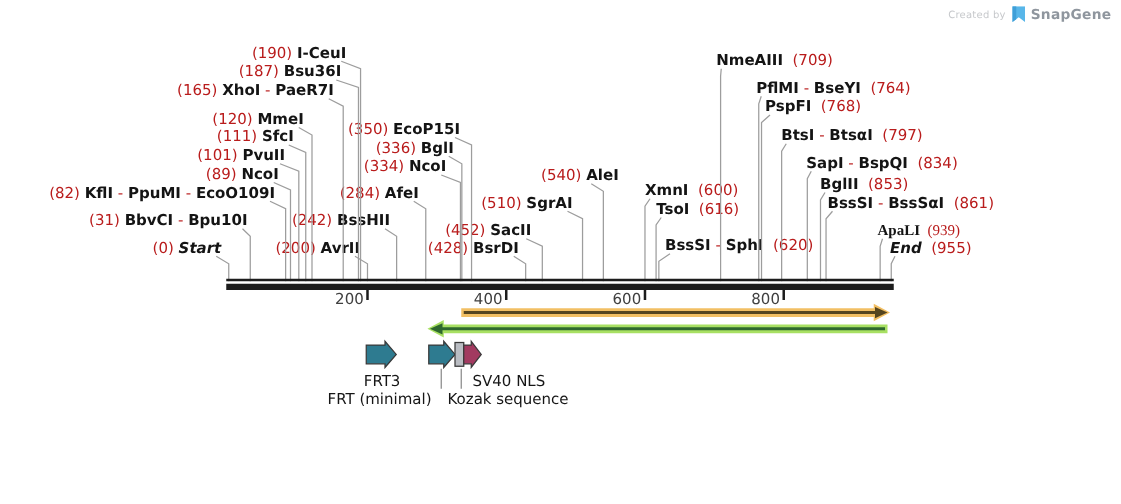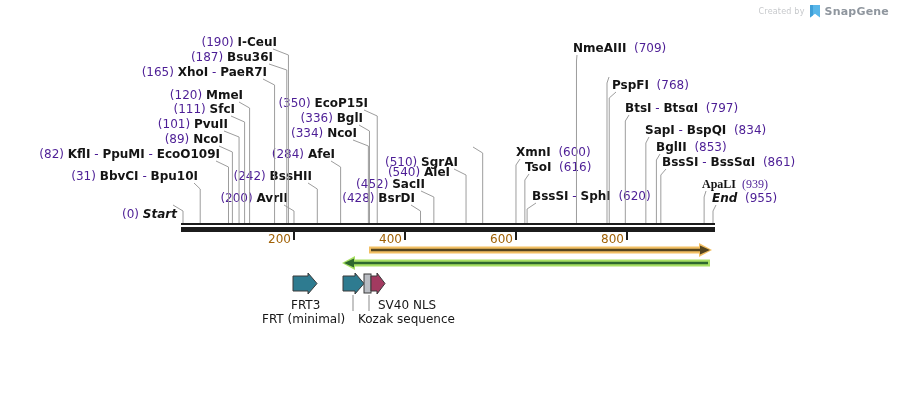--- a/index.html
+++ b/index.html
@@ -3,23 +3,23 @@
 <meta charset="utf-8">
 <style>
   html,body{margin:0;padding:0;background:#fff;}
   .stage{position:relative;width:897px;height:403px;background:#ffffff;overflow:hidden;
          font-family:"DejaVu Sans","Liberation Sans",sans-serif;}
   .layer{position:absolute;left:0;top:0;width:897px;height:403px;}
   svg.layer{pointer-events:none;}
   .enz{position:absolute;font-size:12px;line-height:13px;white-space:nowrap;color:#141414;}
   .enz .nm{font-weight:bold;}
   .enz .nm.it{font-style:italic;}
-  .enz .pos,.enz .sep{font-weight:normal;color:#4c1d95;text-align:center;}
+  .enz .pos,.enz .sep{font-weight:normal;color:#b91c1c;text-align:center;}
   .ra{transform:translateX(-100%);}
-  .tick{position:absolute;font-size:12px;line-height:13px;color:#a16207;white-space:nowrap;}
+  .tick{position:absolute;font-size:12px;line-height:13px;color:#404040;white-space:nowrap;}
   .flabel{position:absolute;font-size:12px;line-height:13px;color:#161616;white-space:nowrap;}
   .credit{position:absolute;top:5px;right:8px;display:flex;align-items:center;gap:4px;}
   .created-by{font-size:8px;color:#c7c9cc;letter-spacing:.2px;}
   .brand{font-size:11px;font-weight:600;color:#8f969e;letter-spacing:.2px;}
   .title-block{position:absolute;left:0;top:357px;width:897px;text-align:center;}
   .plasmid-title{font-size:15.5px;font-weight:bold;color:#0d0d0d;}
   .plasmid-length{font-size:11.5px;color:#222;margin-top:3px;}
 </style>
 </head>
 <body>
@@ -38,35 +38,36 @@
   <div id="labels" class="layer">
       <div class="enz ra" style="left: 277px; top: 36px;"><span class="pos">(190)&nbsp;</span><span class="nm">I-CeuI</span></div>
       <div class="enz ra" style="left: 273px; top: 51px;"><span class="pos">(187)&nbsp;</span><span class="nm">Bsu36I</span></div>
       <div class="enz ra" style="left: 267px; top: 66px;"><span class="pos">(165)&nbsp;</span><span class="nm">XhoI</span><span class="sep">&nbsp;-&nbsp;</span><span class="nm">PaeR7I</span></div>
       <div class="enz ra" style="left: 243px; top: 89px;"><span class="pos">(120)&nbsp;</span><span class="nm">MmeI</span></div>
       <div class="enz ra" style="left: 235px; top: 103px;"><span class="pos">(111)&nbsp;</span><span class="nm">SfcI</span></div>
       <div class="enz ra" style="left: 228px; top: 118px;"><span class="pos">(101)&nbsp;</span><span class="nm">PvuII</span></div>
       <div class="enz ra" style="left: 223px; top: 133px;"><span class="pos">(89)&nbsp;</span><span class="nm">NcoI</span></div>
       <div class="enz ra" style="left: 220px; top: 148px;"><span class="pos">(82)&nbsp;</span><span class="nm">KflI</span><span class="sep">&nbsp;-&nbsp;</span><span class="nm">PpuMI</span><span class="sep">&nbsp;-&nbsp;</span><span class="nm">EcoO109I</span></div>
       <div class="enz ra" style="left: 198px; top: 170px;"><span class="pos">(31)&nbsp;</span><span class="nm">BbvCI</span><span class="sep">&nbsp;-&nbsp;</span><span class="nm">Bpu10I</span></div>
-      <div class="enz ra" style="left: 177px; top: 192px; margin-top: 16px;"><span class="pos">(0)&nbsp;</span><span class="nm it">Start</span></div>
+      <div class="enz ra" style="left: 177px; top: 192px;"><span class="pos">(0)&nbsp;</span><span class="nm it">Start</span></div>
       <div class="enz ra" style="left: 288px; top: 192px;"><span class="pos">(200)&nbsp;</span><span class="nm">AvrII</span></div>
       <div class="enz ra" style="left: 312px; top: 170px;"><span class="pos">(242)&nbsp;</span><span class="nm">BssHII</span></div>
       <div class="enz ra" style="left: 335px; top: 148px;"><span class="pos">(284)&nbsp;</span><span class="nm">AfeI</span></div>
       <div class="enz ra" style="left: 357px; top: 127px;"><span class="pos">(334)&nbsp;</span><span class="nm">NcoI</span></div>
       <div class="enz ra" style="left: 363px; top: 112px;"><span class="pos">(336)&nbsp;</span><span class="nm">BglI</span></div>
       <div class="enz ra" style="left: 368px; top: 97px;"><span class="pos">(350)&nbsp;</span><span class="nm">EcoP15I</span></div>
       <div class="enz ra" style="left: 415px; top: 192px;"><span class="pos">(428)&nbsp;</span><span class="nm">BsrDI</span></div>
       <div class="enz ra" style="left: 425px; top: 178px;"><span class="pos">(452)&nbsp;</span><span class="nm">SacII</span></div>
       <div class="enz ra" style="left: 458px; top: 156px;"><span class="pos">(510)&nbsp;</span><span class="nm">SgrAI</span></div>
-      <div class="enz ra" style="left: 450px; top: 134px; margin-top: 32px;"><span class="pos">(540)&nbsp;</span><span class="nm">AleI</span></div>
+      <div class="enz ra" style="left: 495px; top: 134px;"><span class="pos">(540)&nbsp;</span><span class="nm">AleI</span></div>
       <div class="enz" style="left: 516px; top: 146px;"><span class="nm">XmnI</span><span class="pos">&nbsp;&nbsp;(600)</span></div>
       <div class="enz" style="left: 525px; top: 161px;"><span class="nm">TsoI</span><span class="pos">&nbsp;&nbsp;(616)</span></div>
       <div class="enz" style="left: 532px; top: 190px;"><span class="nm">BssSI</span><span class="sep">&nbsp;-&nbsp;</span><span class="nm">SphI</span><span class="pos">&nbsp;&nbsp;(620)</span></div>
       <div class="enz" style="left: 573px; top: 42px;"><span class="nm">NmeAIII</span><span class="pos">&nbsp;&nbsp;(709)</span></div>
+      <div class="enz" style="left: 605px; top: 64px;"><span class="nm">PflMI</span><span class="sep">&nbsp;-&nbsp;</span><span class="nm">BseYI</span><span class="pos">&nbsp;&nbsp;(764)</span></div>
       <div class="enz" style="left: 612px; top: 79px;"><span class="nm">PspFI</span><span class="pos">&nbsp;&nbsp;(768)</span></div>
       <div class="enz" style="left: 625px; top: 102px;"><span class="nm">BtsI</span><span class="sep">&nbsp;-&nbsp;</span><span class="nm">BtsαI</span><span class="pos">&nbsp;&nbsp;(797)</span></div>
       <div class="enz" style="left: 645px; top: 124px;"><span class="nm">SapI</span><span class="sep">&nbsp;-&nbsp;</span><span class="nm">BspQI</span><span class="pos">&nbsp;&nbsp;(834)</span></div>
       <div class="enz" style="left: 656px; top: 141px;"><span class="nm">BglII</span><span class="pos">&nbsp;&nbsp;(853)</span></div>
       <div class="enz" style="left: 662px; top: 156px;"><span class="nm">BssSI</span><span class="sep">&nbsp;-&nbsp;</span><span class="nm">BssSαI</span><span class="pos">&nbsp;&nbsp;(861)</span></div>
       <div class="enz" style="left: 702px; top: 178px; font-family: Liberation Serif, serif;"><span class="nm">ApaLI</span><span class="pos">&nbsp;&nbsp;(939)</span></div>
       <div class="enz" style="left: 712px; top: 192px;"><span class="nm it">End</span><span class="pos">&nbsp;&nbsp;(955)</span></div>
       <div class="tick ra" style="left: 290.995px; top: 233px;">200</div>
       <div class="tick ra" style="left: 401.99px; top: 233px;">400</div>
       <div class="tick ra" style="left: 512.984px; top: 233px;">600</div>

